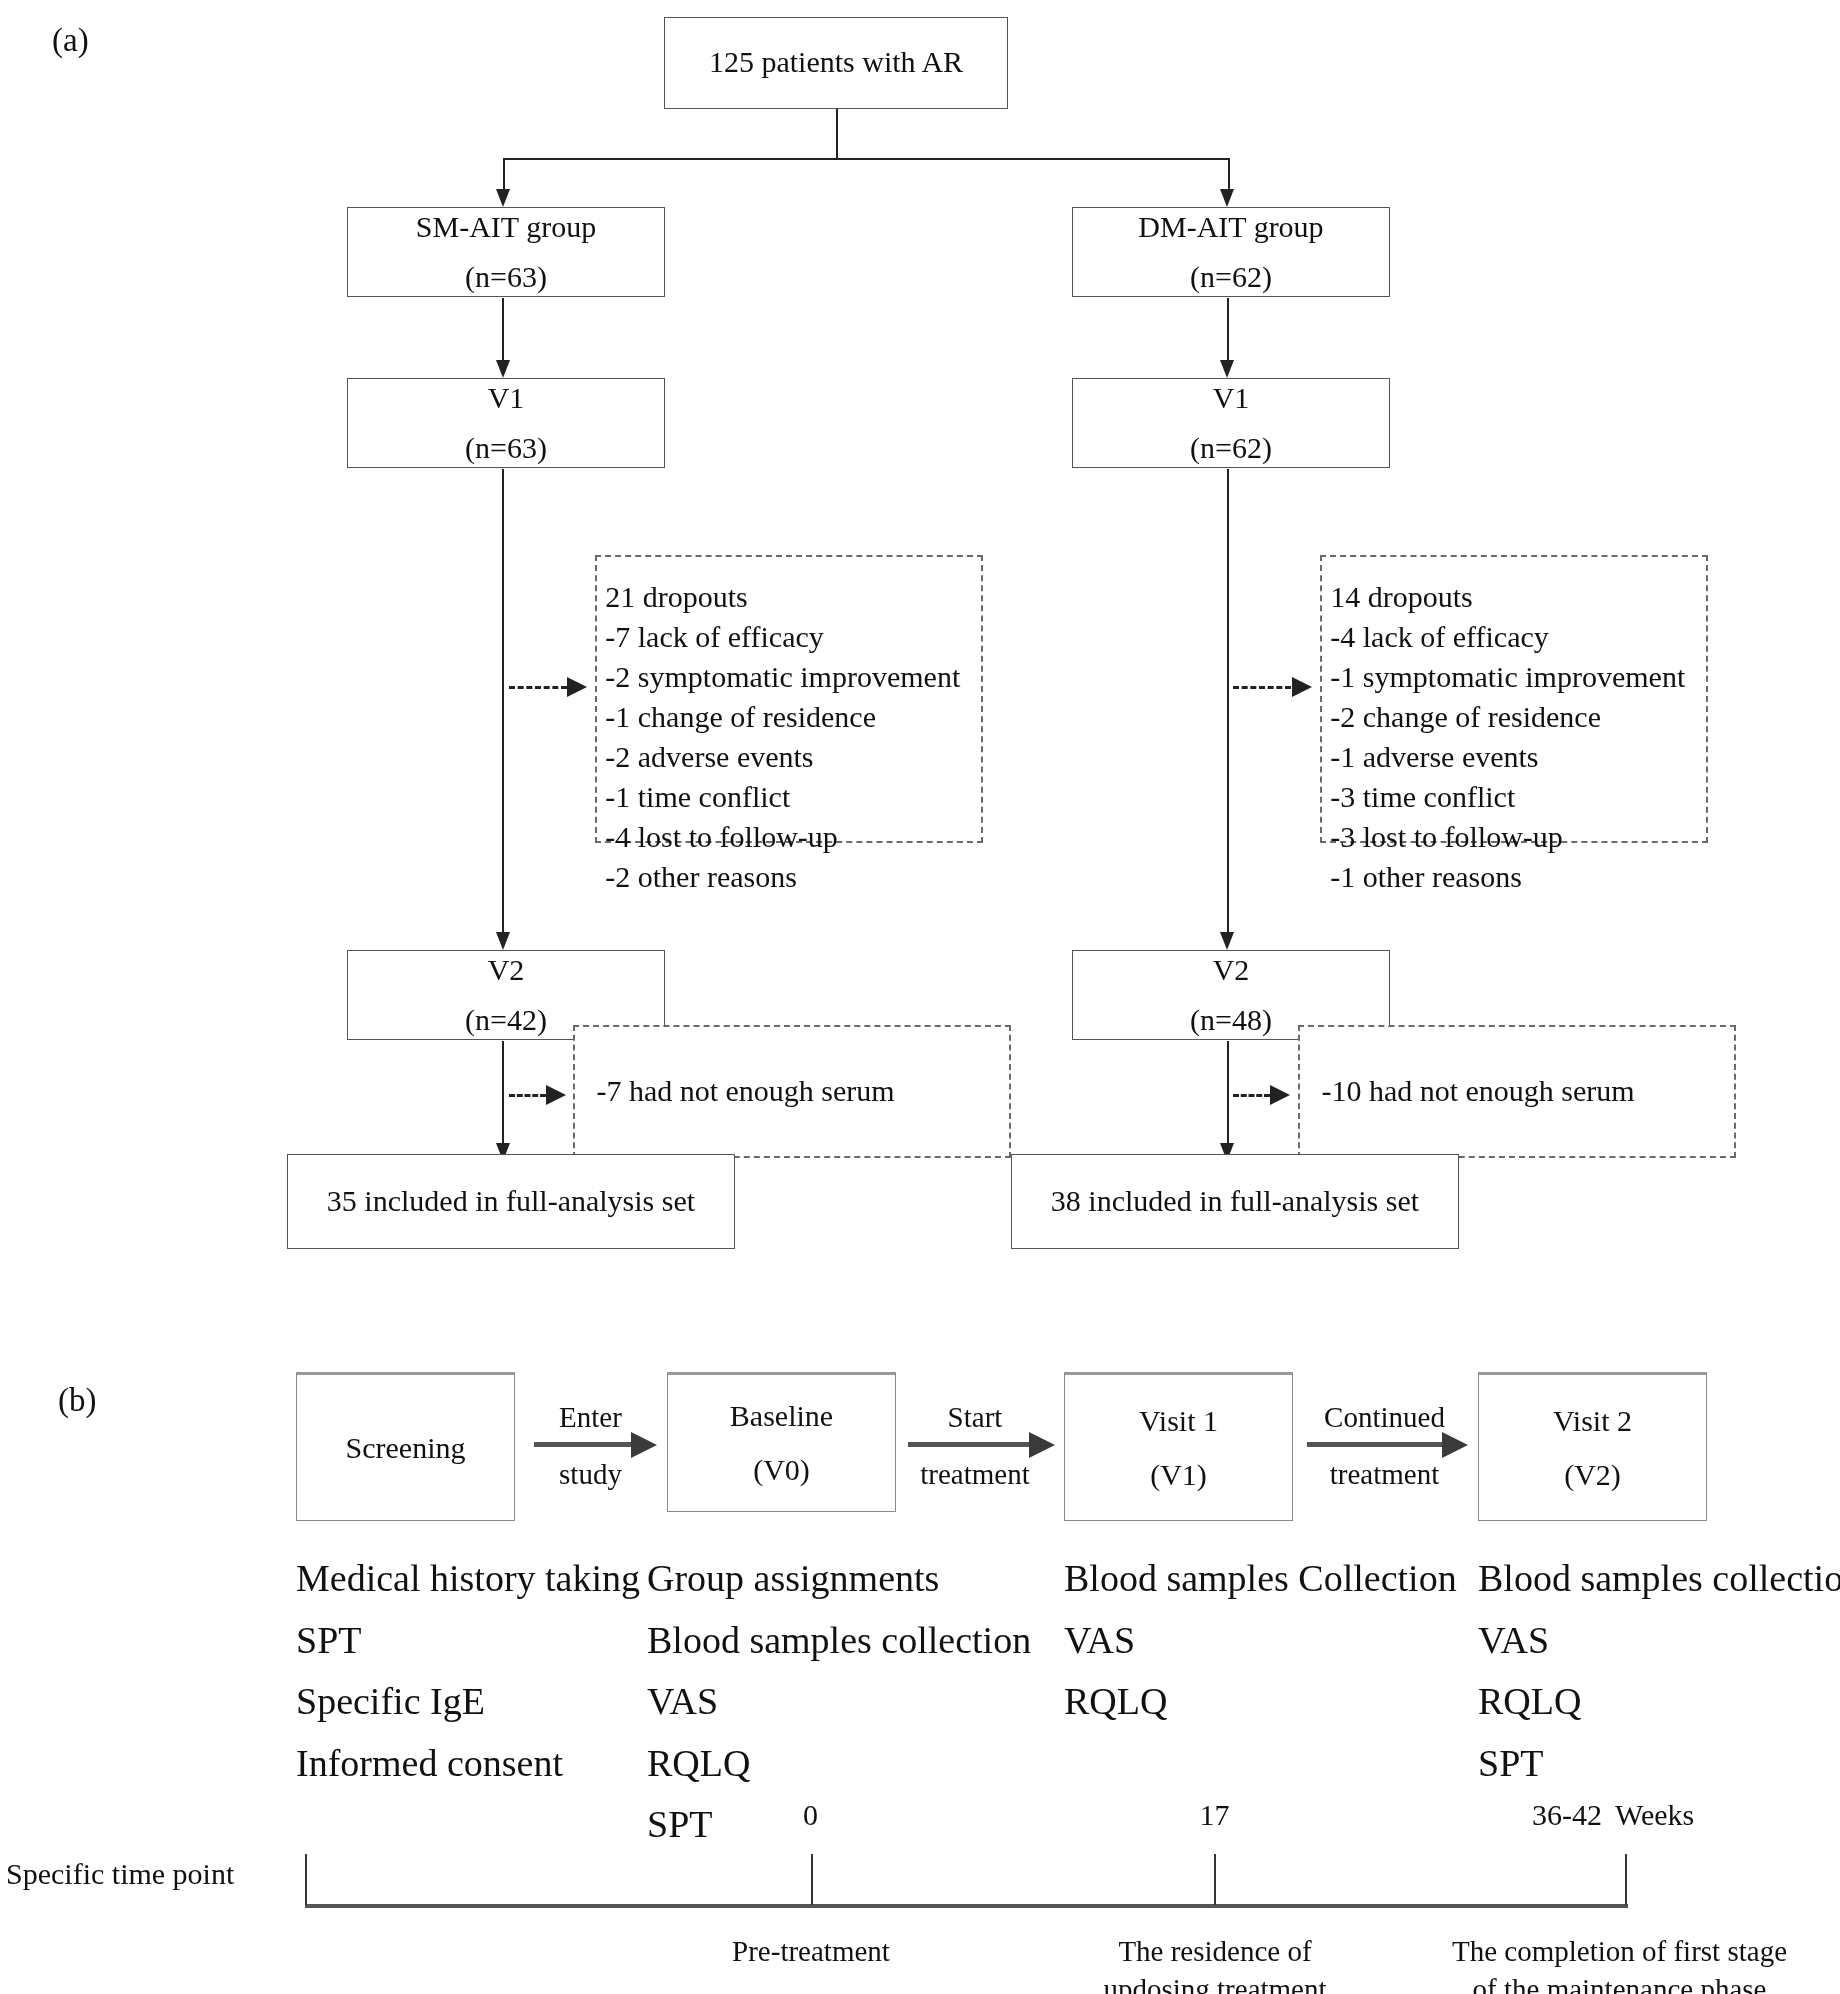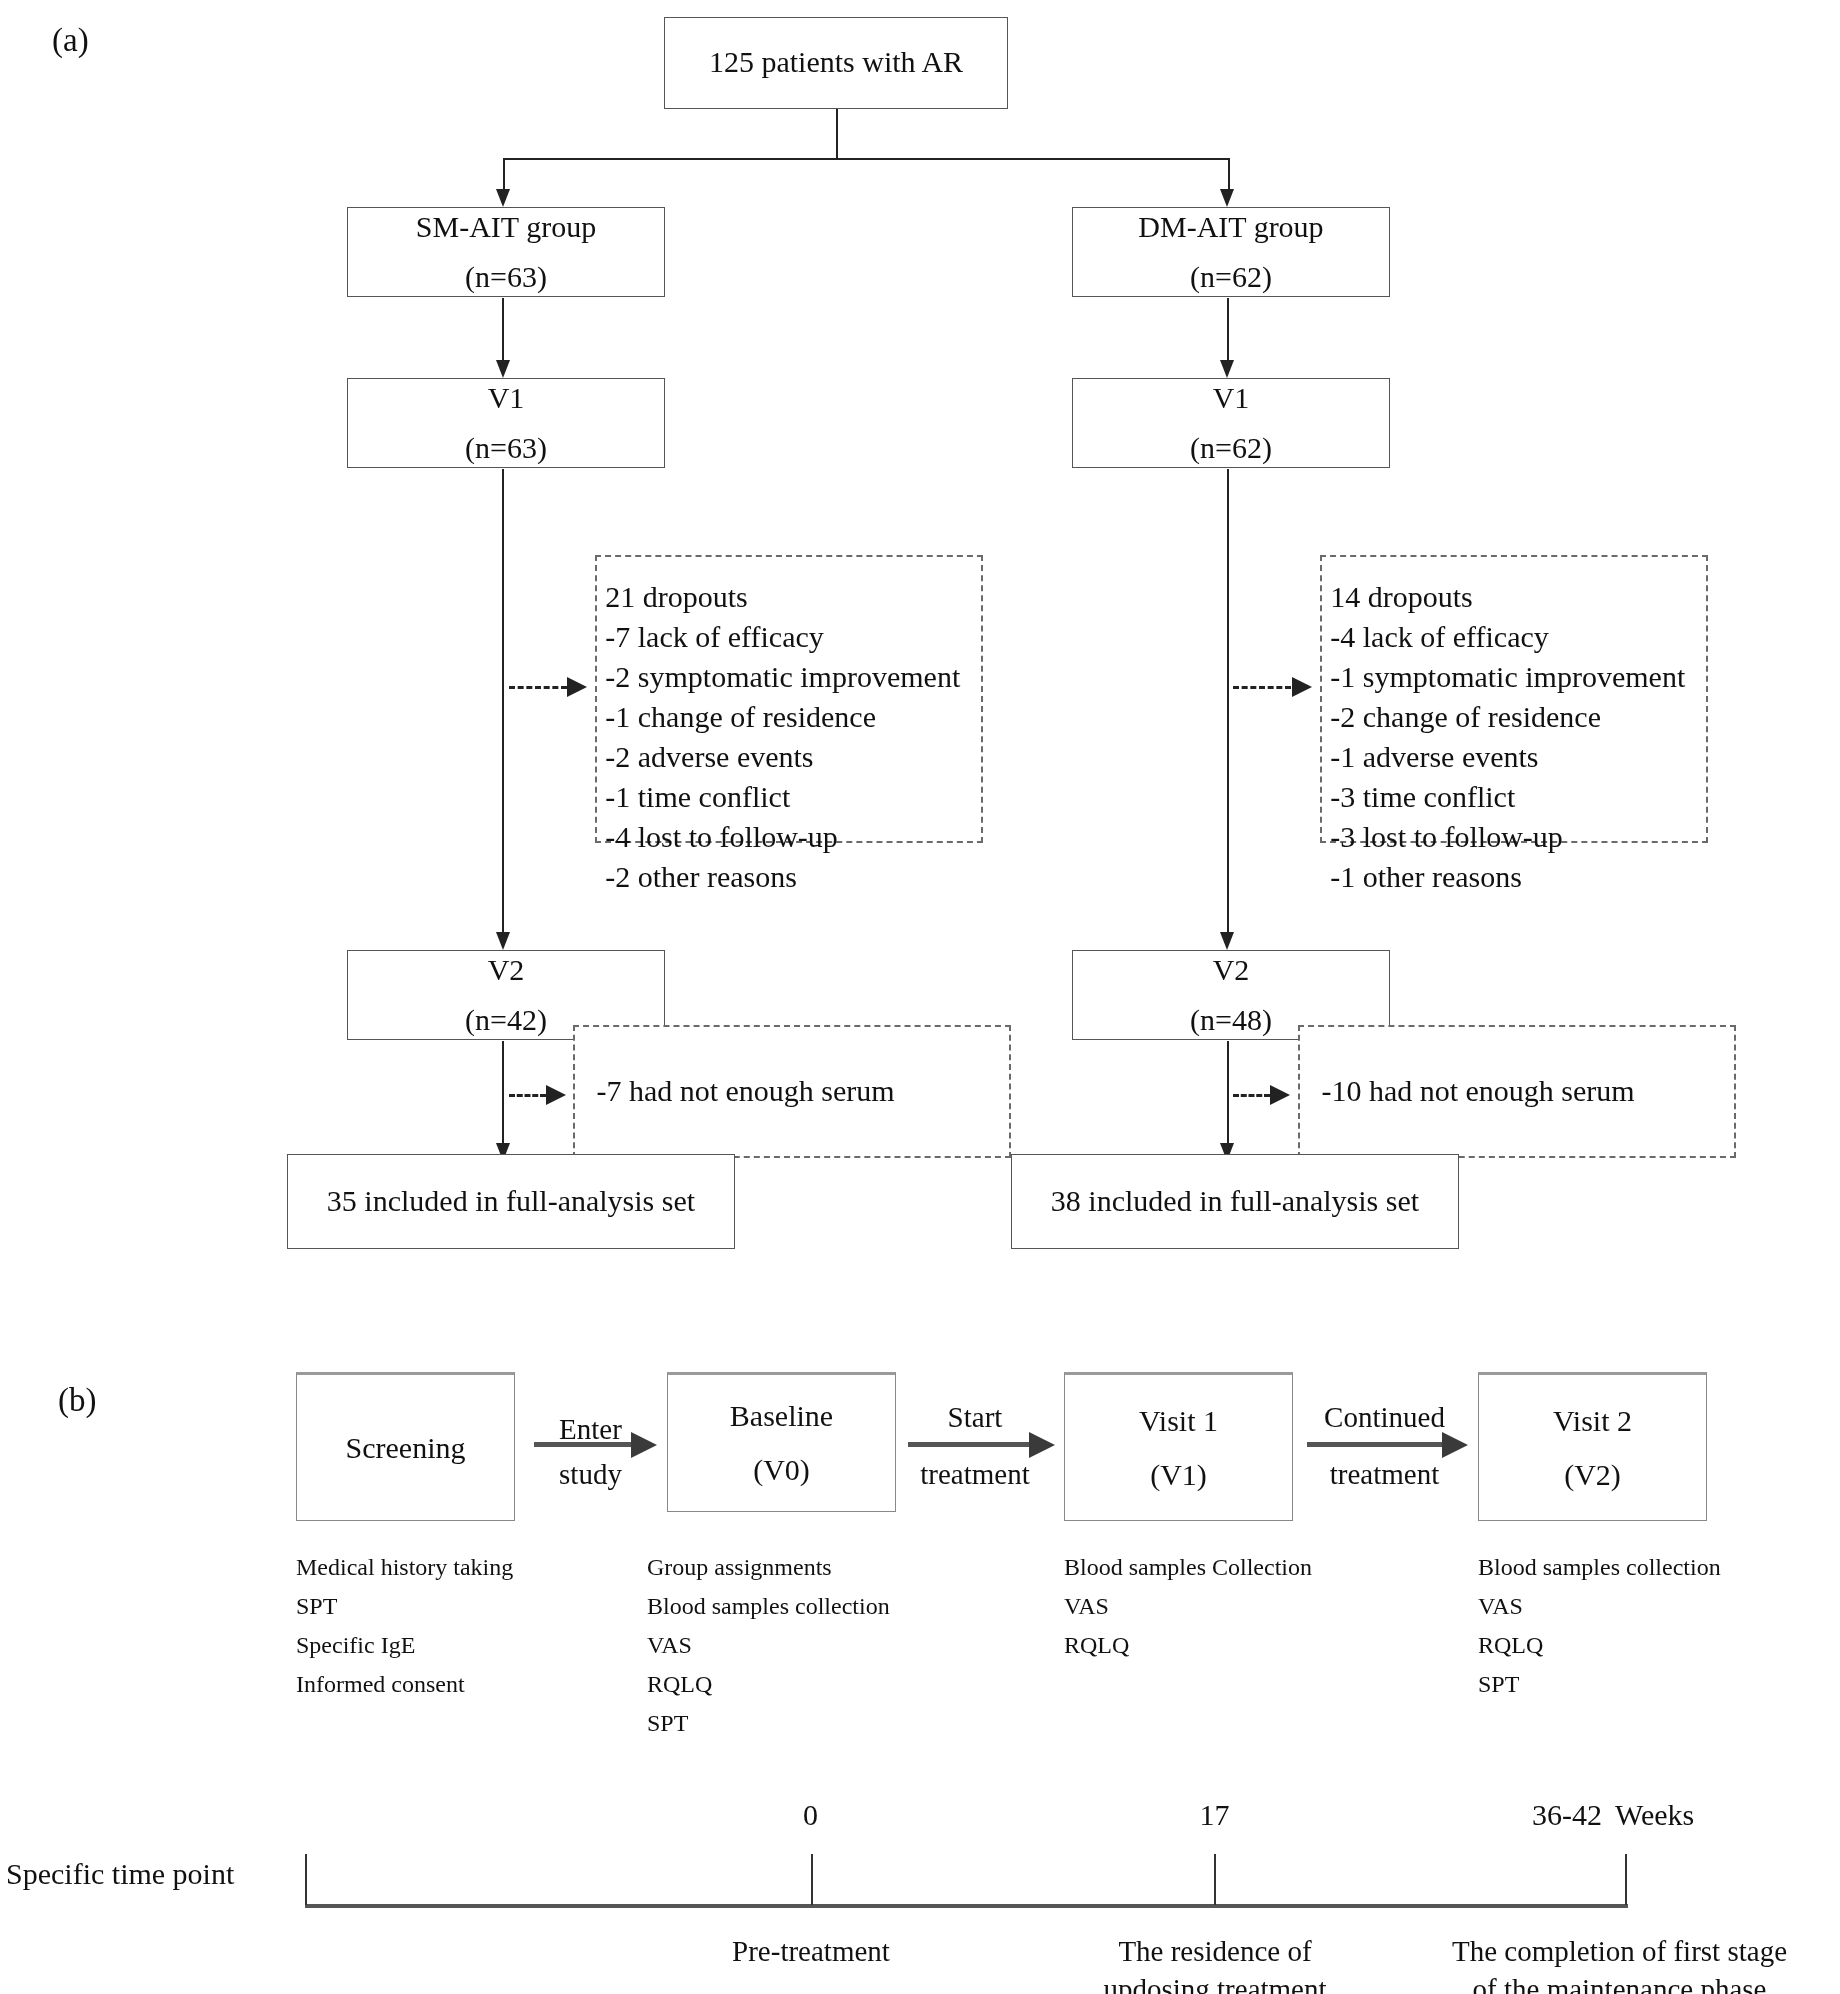--- a/index.html
+++ b/index.html
@@ -94,21 +94,21 @@
     background:#fff;
     display:flex;
     flex-direction:column;
     align-items:center;
     justify-content:center;
     text-align:center;
     font-size:30px;
     line-height:1.8;
   }
   .blist{
-    font-size:24px;
+    font-size:38px;
     line-height:1.62;
     white-space:nowrap;
   }
   .blist div{white-space:nowrap;}
   .steplabel{
     font-size:29px;
     line-height:1.18;
     text-align:center;
     white-space:nowrap;
   }
@@ -253,21 +253,21 @@
   <div class="abs fbox" style="left:1011px;top:1154px;width:448px;height:95px;">
     <div>38 included in full-analysis set</div>
   </div>
 
   <div class="abs panel-letter" style="left:58px;top:1384px;">(b)</div>
 
   <div class="abs bbox" style="left:296px;top:1372px;width:219px;height:149px;">
     <div>Screening</div>
   </div>
 
-  <div class="abs steplabel" style="left:534px;top:1400px;width:113px;margin-top:12px;">
+  <div class="abs steplabel" style="left:534px;top:1400px;width:113px;">
     <div>Enter</div>
   </div>
   <div class="abs thickline" style="left:534px;top:1442px;width:98px;height:5.4px;"></div>
   <div class="abs arrow-right big" style="left:631px;top:1432px;"></div>
   <div class="abs steplabel" style="left:534px;top:1457px;width:113px;">
     <div>study</div>
   </div>
 
   <div class="abs bbox" style="left:667px;top:1372px;width:229px;height:140px;">
     <div>Baseline</div>

